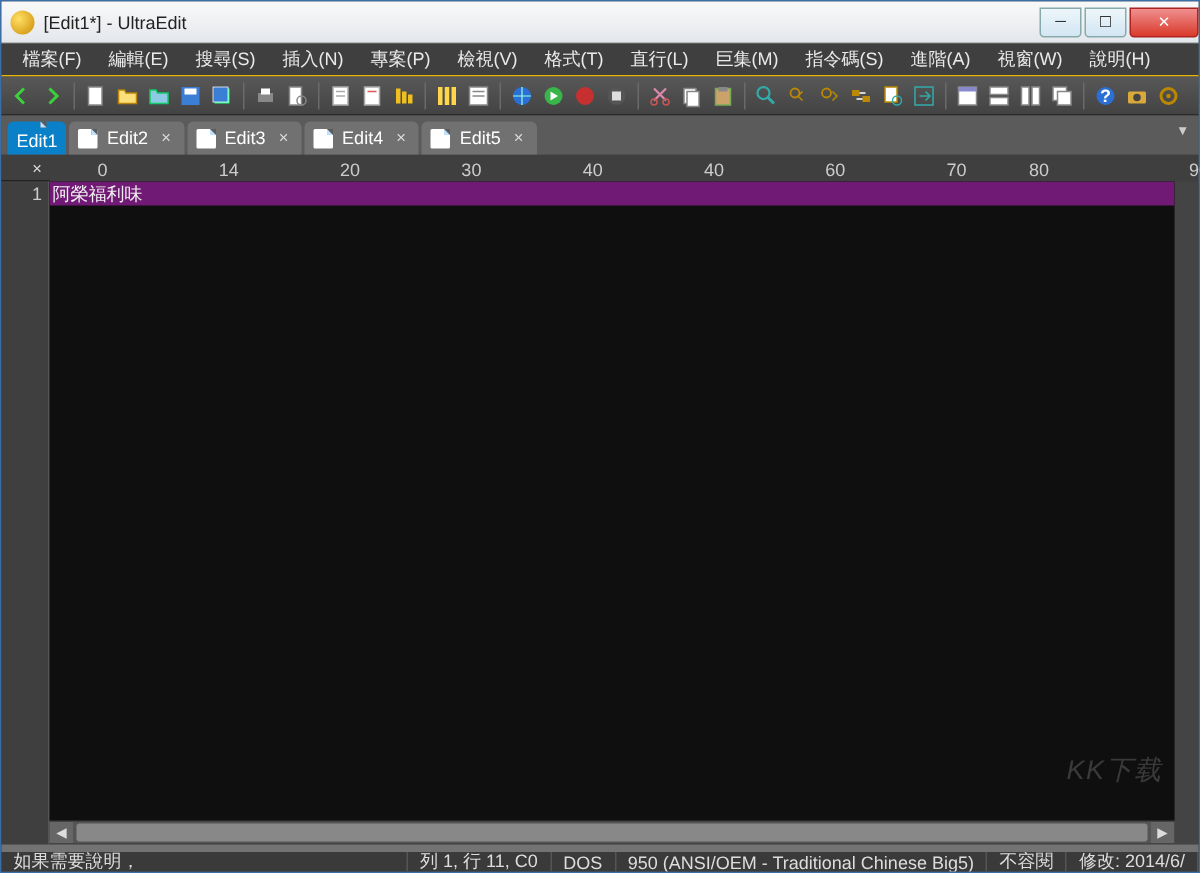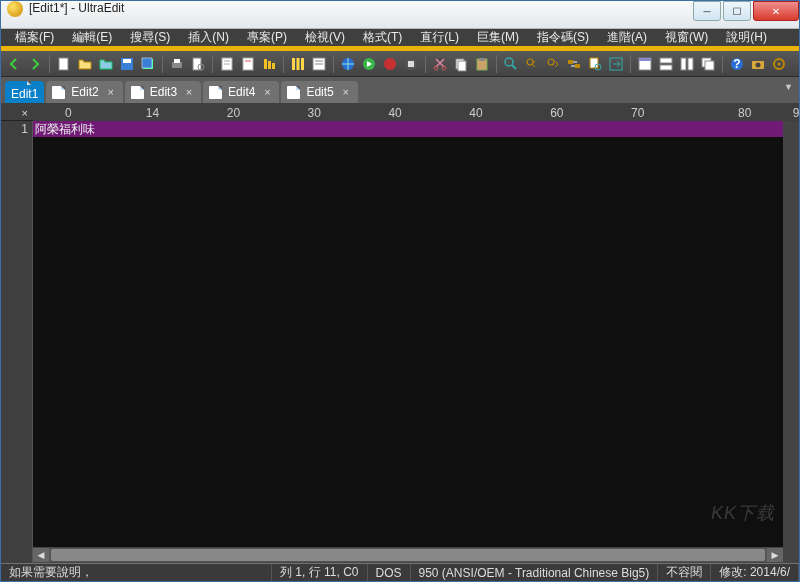--- a/index.html
+++ b/index.html
@@ -1,24 +1,24 @@
 <!DOCTYPE html>
 <html><head>
 <meta charset="utf-8">
 <style>
 * { margin: 0; padding: 0; box-sizing: border-box; font-family: "Microsoft JhengHei", Arial, sans-serif; font-size: 12px; }
 body { background: #fff; width: 800px; height: 582px; overflow: hidden; }
 .window { width: 800px; height: 582px; border: 1px solid #3a6ea5; background: #4a4a4a; display: flex; flex-direction: column; }
-.titlebar { height: 28px; background: linear-gradient(#f9f9f9,#e4e8ec); display: flex; padding: 0 0 0 6px; border-bottom: 1px solid #b8b8b8; }
+.titlebar { height: 28px; background: linear-gradient(#f9f9f9,#e4e8ec); display: flex; align-items: center; padding: 0 0 0 6px; border-bottom: 1px solid #b8b8b8; }
 .titlebar .app-icon { width: 16px; height: 16px; border-radius: 50%; background: radial-gradient(circle at 35% 35%, #ffe066, #cc8a00); margin-right: 6px; }
 .titlebar .title { flex: 1; color: #222; }
 .win-btns { display: flex; height: 20px; }
 .win-btn { width: 28px; height: 20px; border: 1px solid #8aa; background: linear-gradient(#eef6fb,#d2e6f3); margin-left: 2px; display: flex; align-items: center; justify-content: center; border-radius: 0 0 3px 3px; font-size: 10px; color: #333; }
 .win-btn.close { background: linear-gradient(#ef8f8f,#d93a2b); color: #fff; width: 46px; border-color:#a22; }
-.menubar { height: 22px; background: #3f3f3f; display: flex; align-items: center; padding: 0 6px; border-bottom: 5px solid #eab308; gap: 2px; flex-wrap: nowrap; }
+.menubar { height: 22px; background: #3f3f3f; display: flex; align-items: center; padding: 0 6px; border-bottom: 1px solid #eab308; gap: 2px; flex-wrap: nowrap; }
 .menu-item { color: #eaeaea; padding: 2px 8px; white-space: nowrap; }
 .toolbar { height: 26px; background: linear-gradient(#585858,#434343); display: flex; align-items: center; padding: 2px 4px; gap: 3px; border-bottom: 1px solid #2a2a2a; }
 .tb-sep { width: 1px; height: 18px; background: #6a6a6a; margin: 0 2px; }
 .tb-btn { width: 18px; height: 18px; border-radius: 2px; display: flex; align-items: center; justify-content: center; cursor: pointer; }
 .tb-btn svg { width: 16px; height: 16px; display: block; }
 .tab-strip { height: 26px; background: #5b5b5b; display: flex; align-items: flex-end; padding: 0 4px; gap: 2px; position: relative; }
 .tab { height: 22px; display: flex; align-items: center; padding: 0 6px 0 6px; background:#717171; color:#fff; border-radius: 4px 4px 0 0; gap:6px; }
 .tab.active { background: #0a80c8; flex-direction: column; }
 .tab .file-ic { width: 13px; height: 13px; background: #fff; border-radius: 1px; position: relative; }
 .tab .file-ic::after { content:""; position:absolute; right:0; top:0; border-top:4px solid #5b5b5b; border-left:4px solid #bde0ff; }
@@ -33,21 +33,21 @@
 .gutter .ln { height:16px; line-height:16px; }
 .code-scroll { flex:1; display:flex; flex-direction:column; min-width:0; }
 .code { flex:1; background:#0f0f0f; color:#eee; font-family: Consolas, monospace; font-size:13px; overflow:hidden; position:relative; }
 .code-line { height:16px; line-height:16px; padding-left:2px; }
 .code-line.sel { background:#701a75; }
 .hscroll { height:16px; background:#444; display:flex; align-items:center; }
 .hscroll .arrow { width:16px; height:14px; background:#666; display:flex; align-items:center; justify-content:center; color:#ddd; font-size:9px; }
 .hscroll .track { flex:1; height:14px; background:#555; position:relative; }
 .hscroll .thumb { position:absolute; left:2px; top:1px; height:12px; width: calc(100% - 4px); background:#888; border-radius:2px; }
 .vscroll { width:16px; background:#444; display:flex; flex-direction:column; }
-.statusbar { height: 18px; background: #3a3a3a; color:#ddd; display:flex; align-items:center; font-size:11px; border-top:1px solid #737373; overflow:hidden; white-space:nowrap; }
+.statusbar { height: 18px; background: #3a3a3a; color:#ddd; display:flex; align-items:center; font-size:11px; border-top:5px solid #737373; overflow:hidden; white-space:nowrap; }
 .sb-cell { padding: 0 8px; border-right:1px solid #555; height:100%; display:flex; align-items:center; }
 .sb-cell.flex { flex:1; }
 .watermark { position:absolute; right:8px; bottom:22px; color:#3a3a3a; font-size:18px; font-style:italic; letter-spacing:1px; }
 </style>
 </head>
 <body>
 
 <div class="window">
 
   <div class="titlebar">
@@ -325,21 +325,21 @@
     <div class="gutter-top"></div>
     <div class="ruler" id="ruler">
         <span class="tick" style="left: 0px;">0</span>
         <span class="tick" style="left: 80.8602px;">14</span>
         <span class="tick" style="left: 161.72px;">20</span>
         <span class="tick" style="left: 242.581px;">30</span>
         <span class="tick" style="left: 323.441px;">40</span>
         <span class="tick" style="left: 404.301px;">40</span>
         <span class="tick" style="left: 485.161px;">60</span>
         <span class="tick" style="left: 566.022px;">70</span>
-        <span class="tick" style="left: 673px;">80</span>
+        <span class="tick" style="left: 621px;">80</span>
         <span class="tick" style="left: 727.742px;">90</span>
       </div>
   </div>
 
   <div class="editor-area">
     <div class="gutter">
       <div class="ln">1</div>
     </div>
     <div class="code-scroll">
       <div class="code">

